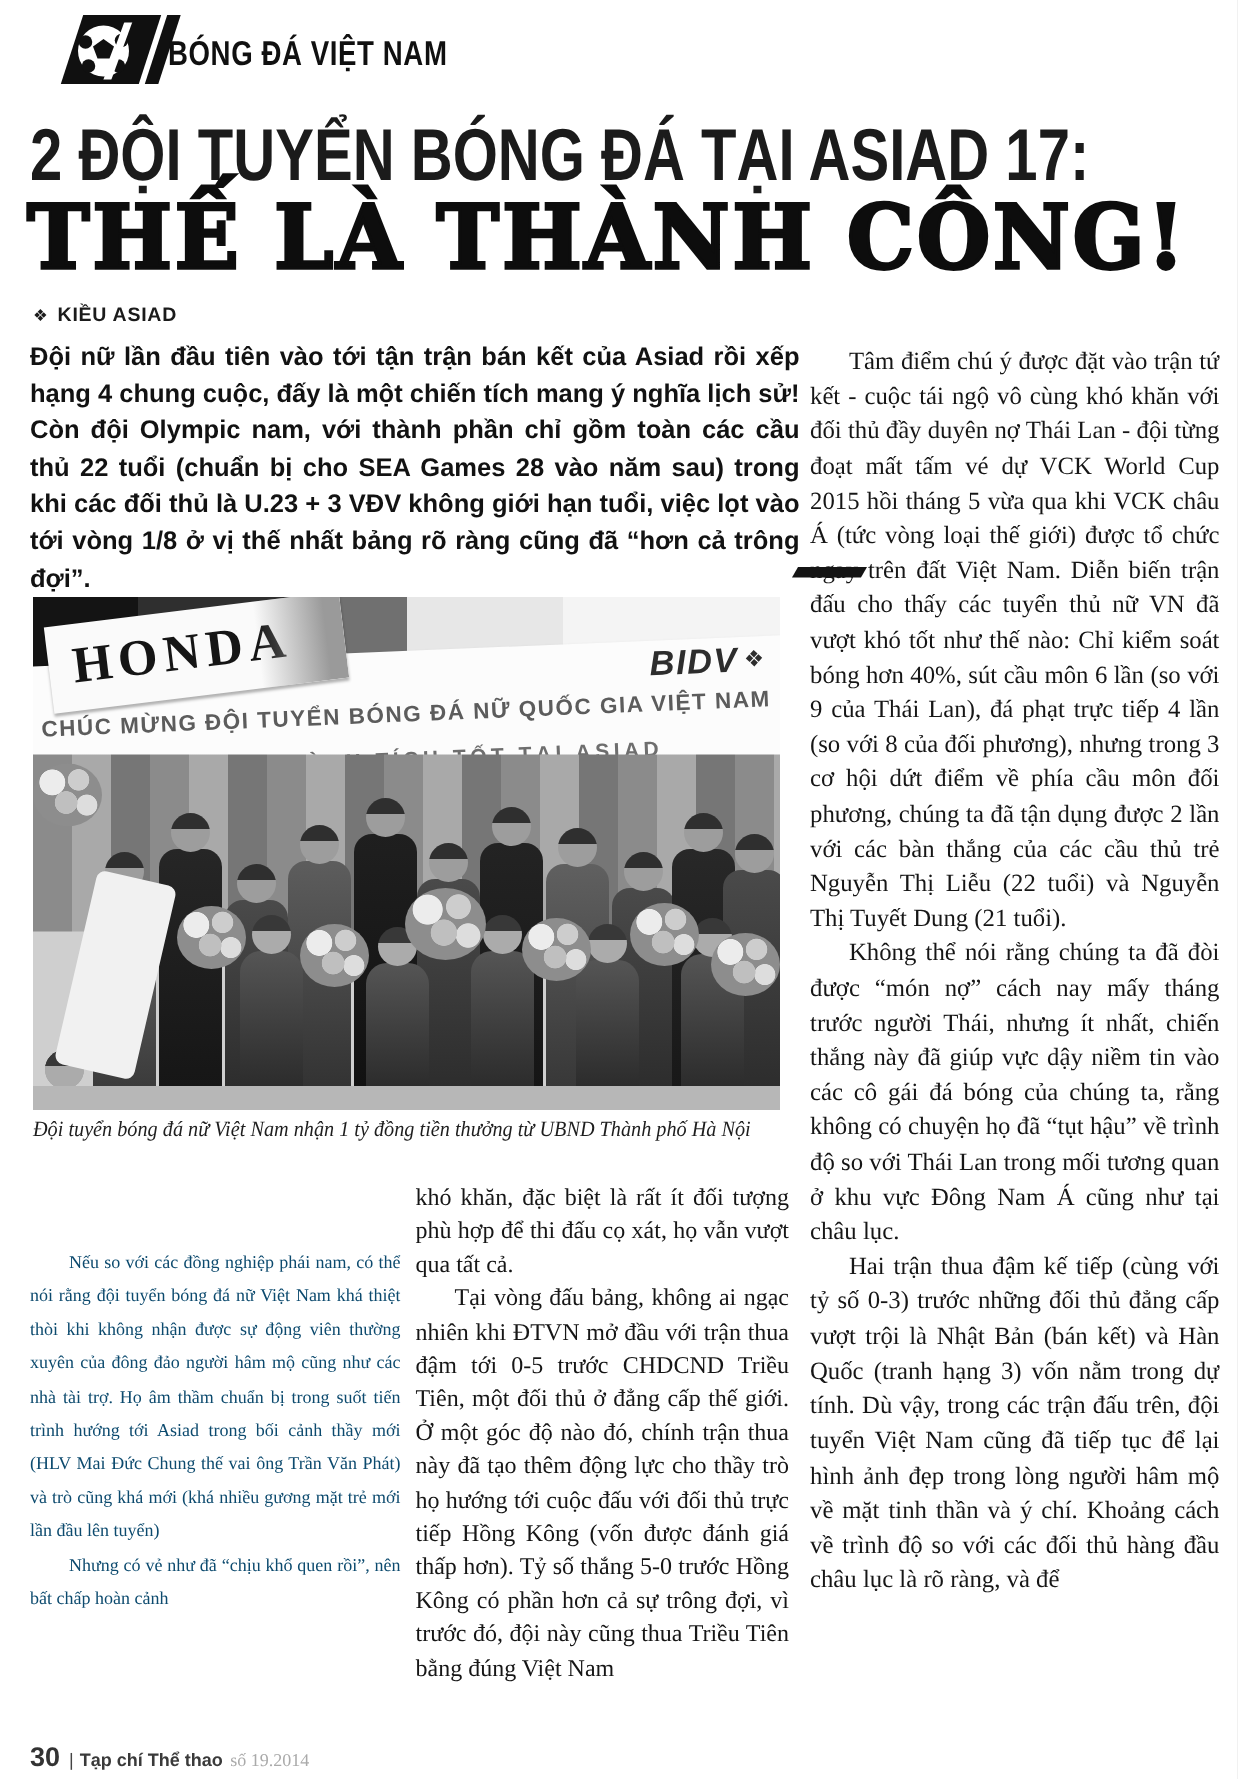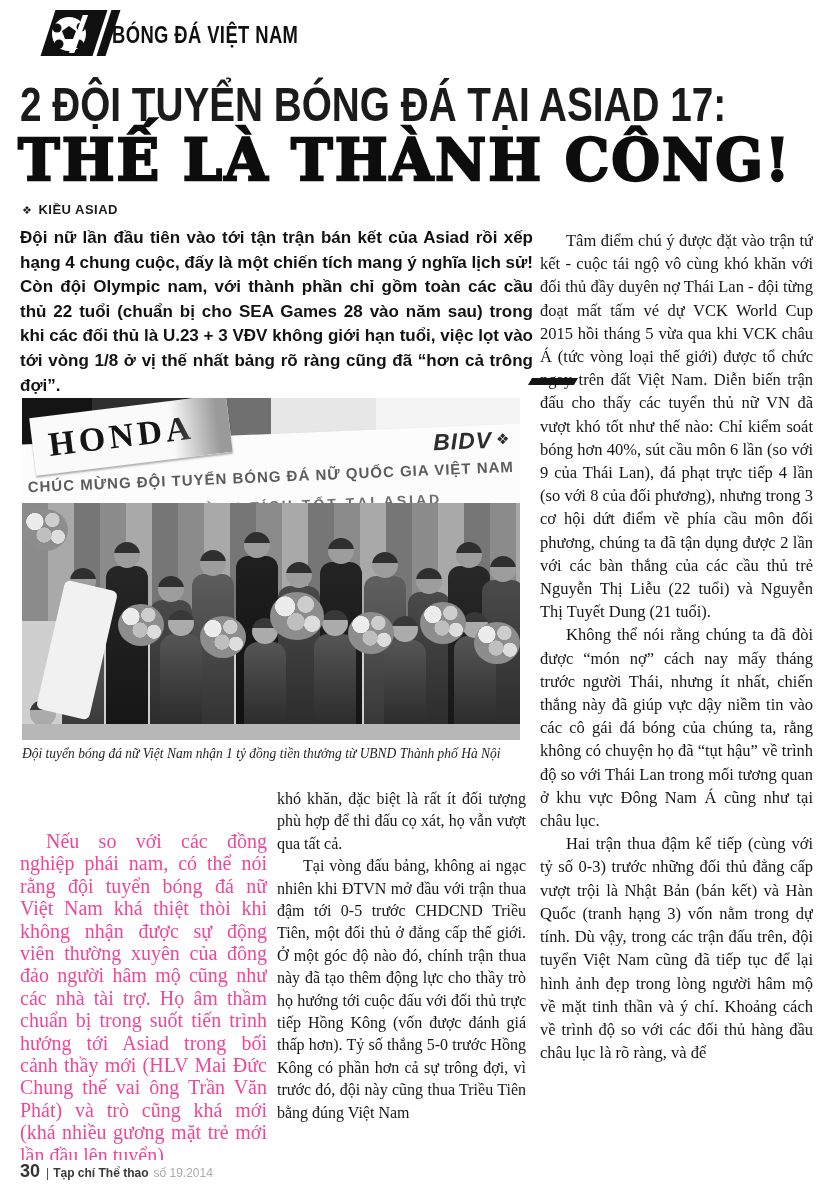--- a/index.html
+++ b/index.html
@@ -55,21 +55,21 @@
   }
   
   .body{margin:0;text-align:justify;}
   .indent{text-indent:26px;}
   .right-col{
     position:absolute;left:540px;top:229px;width:273px;height:933px;
     font-size:16.5px;line-height:23.2px;overflow:hidden;color:#161616;
   }
   .left-col{
     position:absolute;left:20px;top:830px;width:247px;height:330px;
-    font-size:20px;line-height:22.4px;overflow:hidden;color:#ec4899;
+    font-size:12px;line-height:22.4px;overflow:hidden;color:#0c4a6e;
   }
   .mid-col{
     position:absolute;left:277px;top:788px;width:249px;height:374px;
     font-size:16px;line-height:22.4px;overflow:hidden;color:#161616;
   }
   .sub-heading{
     position:absolute;left:20px;top:777px;width:250px;margin:0;
     font-family:"Liberation Sans","DejaVu Sans",sans-serif;
     font-weight:700;font-size:17.5px;line-height:22px;color:#151515;
   }
@@ -176,21 +176,21 @@
     transform:scaleX(0.93);transform-origin:0 0;
   }
   
   .footer{
     position:absolute;left:20px;top:1161px;
     font-family:"Liberation Sans","DejaVu Sans",sans-serif;font-size:12px;color:#333;
   }
   .footer .pg{font-weight:700;font-size:18px;margin-right:6px;}
   .footer .sep{margin-right:4px;color:#444;}
   .footer .mag{font-weight:700;color:#3a3a3a;}
-  .footer .issue{color:#aaaaaa;margin-left:5px;}
+  .footer .issue{color:#aaaaaa;margin-left:5px;font-family:Liberation Serif, serif;}
 </style>
 </head>
 <body>
 
 <div class="page">
 
   <header class="masthead">
     <div class="logo">
       <div class="logo-block"></div>
       <div class="logo-bar"></div>
@@ -264,20 +264,21 @@
     </div>
     <div class="floor"></div>
   </figure>
   <div class="corner-mark"></div>
 
   <div class="caption">Đội tuyển bóng đá nữ Việt Nam nhận 1 tỷ đồng tiền thưởng từ UBND Thành phố Hà Nội</div>
 
 
   <section class="left-col">
     <p class="body indent">Nếu so với các đồng nghiệp phái nam, có thể nói rằng đội tuyển bóng đá nữ Việt Nam khá thiệt thòi khi không nhận được sự động viên thường xuyên của đông đảo người hâm mộ cũng như các nhà tài trợ. Họ âm thầm chuẩn bị trong suốt tiến trình hướng tới Asiad trong bối cảnh thầy mới (HLV Mai Đức Chung thế vai ông Trần Văn Phát) và trò cũng khá mới (khá nhiều gương mặt trẻ mới lần đầu lên tuyển)</p>
+    <p class="body indent">Nhưng có vẻ như đã “chịu khổ quen rồi”, nên bất chấp hoàn cảnh</p>
   </section>
 
   <section class="mid-col">
     <p class="body">khó khăn, đặc biệt là rất ít đối tượng phù hợp để thi đấu cọ xát, họ vẫn vượt qua tất cả.</p>
     <p class="body indent">Tại vòng đấu bảng, không ai ngạc nhiên khi ĐTVN mở đầu với trận thua đậm tới 0-5 trước CHDCND Triều Tiên, một đối thủ ở đẳng cấp thế giới. Ở một góc độ nào đó, chính trận thua này đã tạo thêm động lực cho thầy trò họ hướng tới cuộc đấu với đối thủ trực tiếp Hồng Kông (vốn được đánh giá thấp hơn). Tỷ số thắng 5-0 trước Hồng Kông có phần hơn cả sự trông đợi, vì trước đó, đội này cũng thua Triều Tiên bằng đúng Việt Nam</p>
   </section>
 
   <footer class="footer">
     <span class="pg">30</span><span class="sep">|</span><span class="mag">Tạp chí Thể thao</span><span class="issue">số 19.2014</span>
   </footer>

